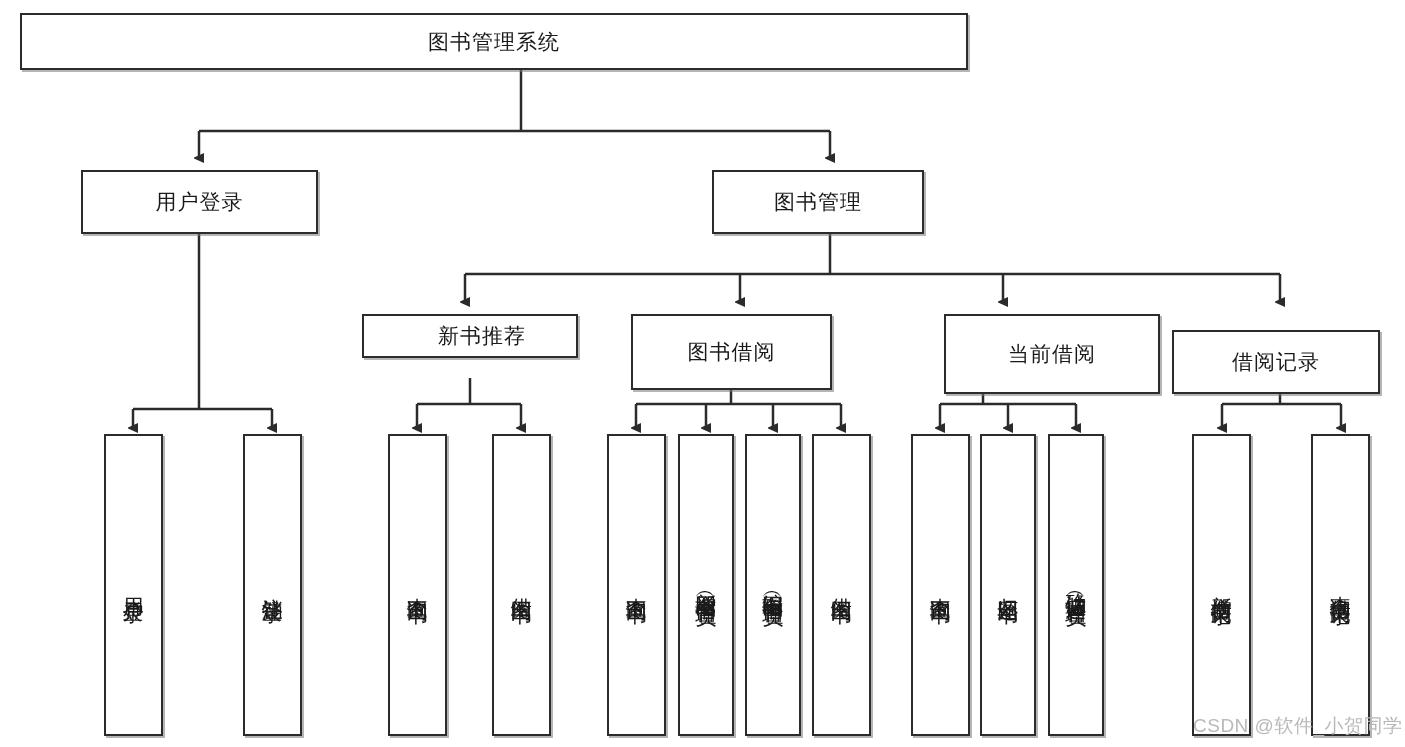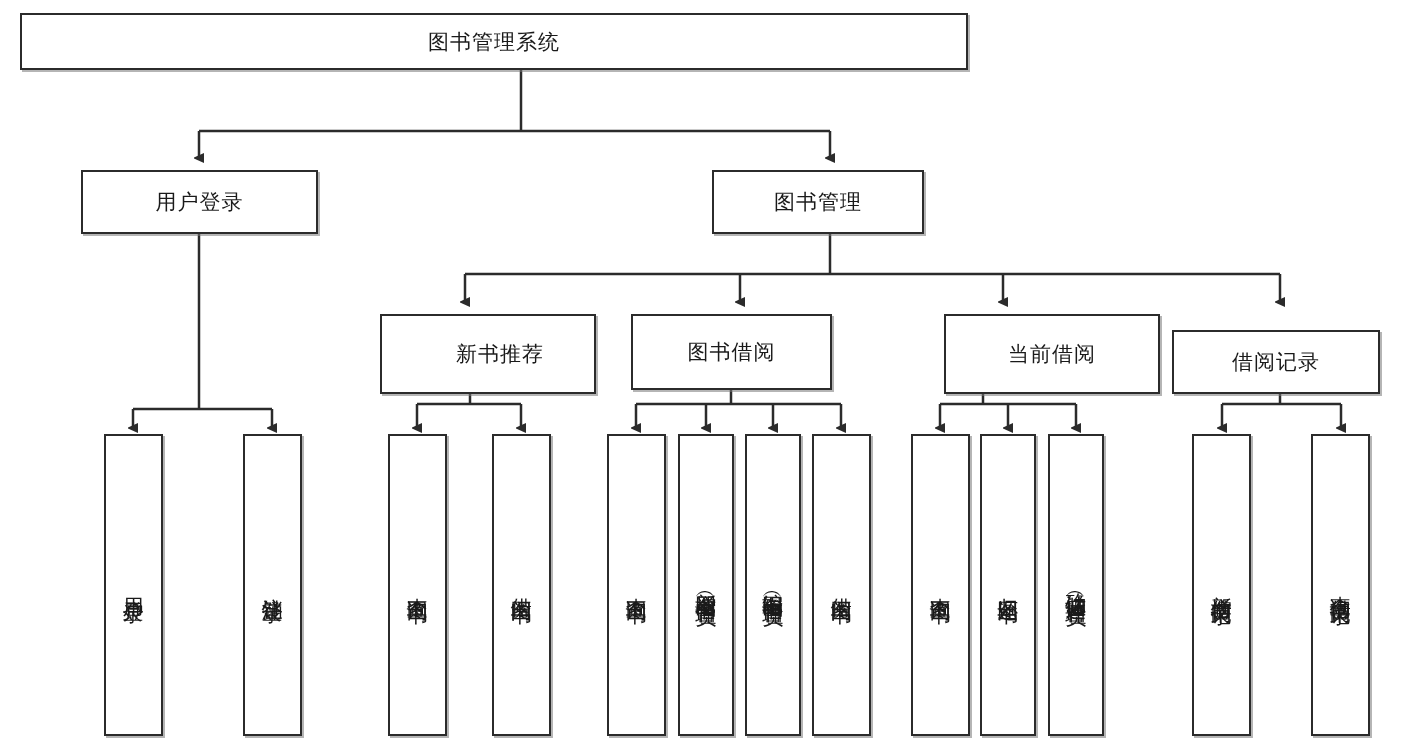--- a/index.html
+++ b/index.html
@@ -110,21 +110,21 @@
       <path d="M1222,404 L1222,428" marker-end="url(#arrow)"></path>
       <path d="M1341,404 L1341,428" marker-end="url(#arrow)"></path>
     </g>
   </svg>
 
   <div class="node horiz" style="left:20px; top:13px; width:948px; height:57px;">图书管理系统</div>
 
   <div class="node horiz" style="left:81px; top:170px; width:237px; height:64px;">用户登录</div>
   <div class="node horiz" style="left:712px; top:170px; width:212px; height:64px;">图书管理</div>
 
-  <div class="node horiz" style="left:380px; top:314px; width:216px; height:80px;padding-left:24px;">新书推荐</div>
+  <div class="node horiz" style="left:362px; top:314px; width:216px; height:44px;padding-left:24px;">新书推荐</div>
   <div class="node horiz" style="left:631px; top:314px; width:201px; height:76px;">图书借阅</div>
   <div class="node horiz" style="left:944px; top:314px; width:216px; height:80px;">当前借阅</div>
   <div class="node horiz" style="left:1172px; top:330px; width:208px; height:64px;">借阅记录</div>
 
   <div class="node vert" style="left:104px; top:434px; width:59px; height:302px;">用户登录</div>
   <div class="node vert" style="left:243px; top:434px; width:59px; height:302px;">注销登录</div>
 
   <div class="node vert" style="left:388px; top:434px; width:59px; height:302px;">查询图书</div>
   <div class="node vert" style="left:492px; top:434px; width:59px; height:302px;">借阅图书</div>
 
@@ -133,14 +133,15 @@
   <div class="node vert" style="left:745px; top:434px; width:56px; height:302px;">编辑图书（管理员）</div>
   <div class="node vert" style="left:812px; top:434px; width:59px; height:302px;">借阅图书</div>
 
   <div class="node vert" style="left:911px; top:434px; width:59px; height:302px;">查询图书</div>
   <div class="node vert" style="left:980px; top:434px; width:56px; height:302px;">归还图书</div>
   <div class="node vert" style="left:1048px; top:434px; width:56px; height:302px;">确认归还（管理员）</div>
 
   <div class="node vert" style="left:1192px; top:434px; width:59px; height:302px;">新增借阅记录</div>
   <div class="node vert" style="left:1311px; top:434px; width:59px; height:302px;">查询借阅记录</div>
 
+  <div class="watermark" style="left:1193px; top:713px;">CSDN @软件_小贺同学</div>
 
 </div>
 
 </body></html>

